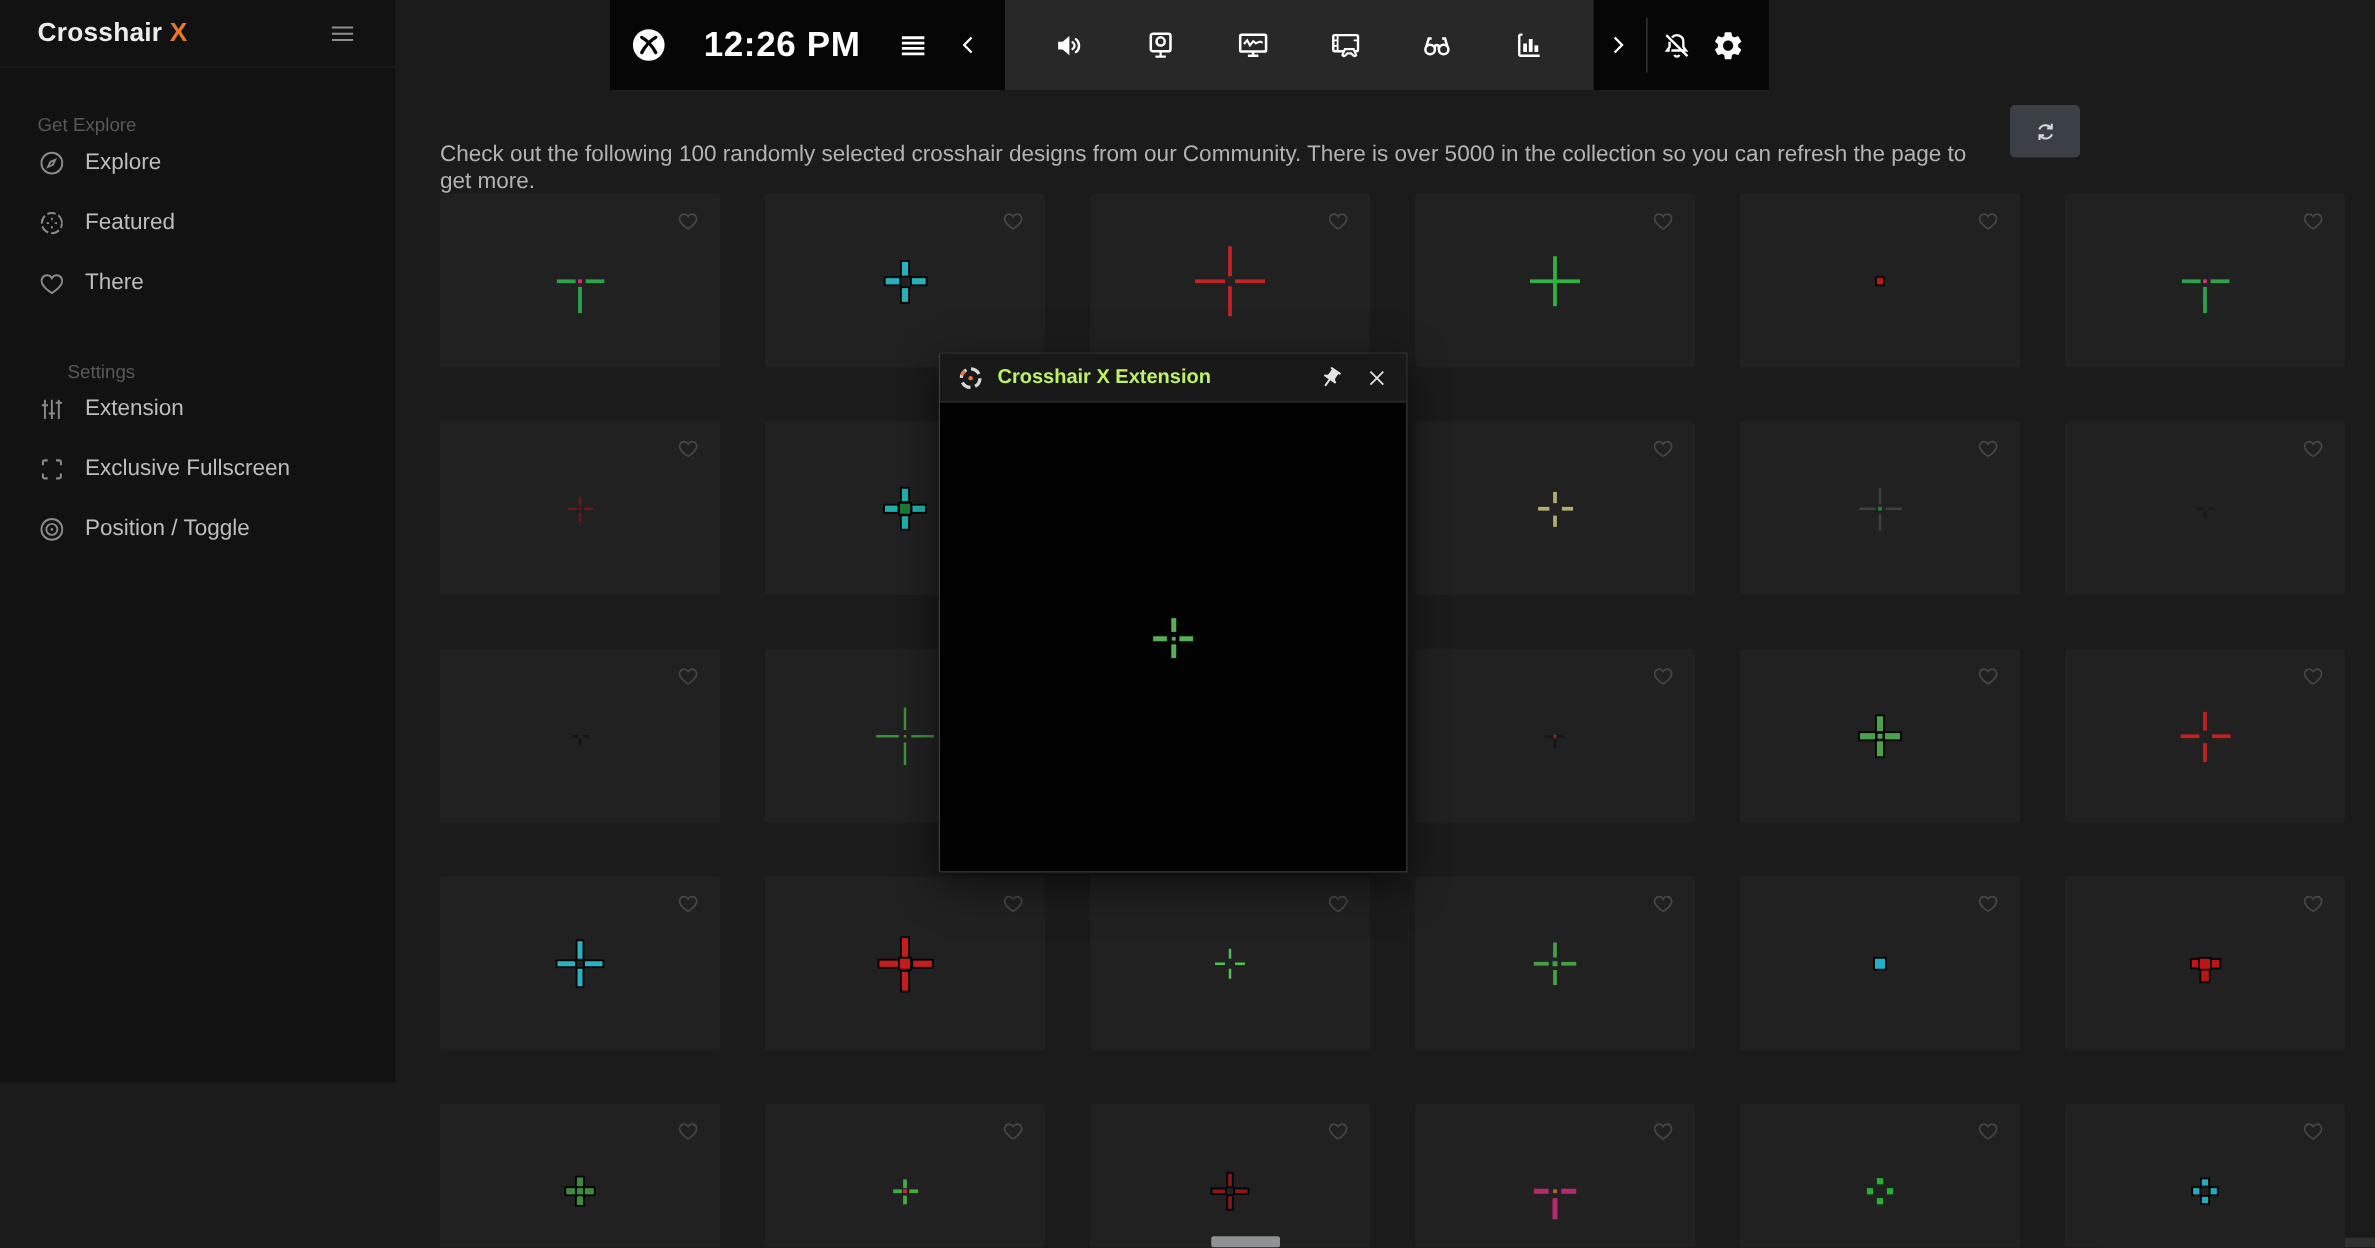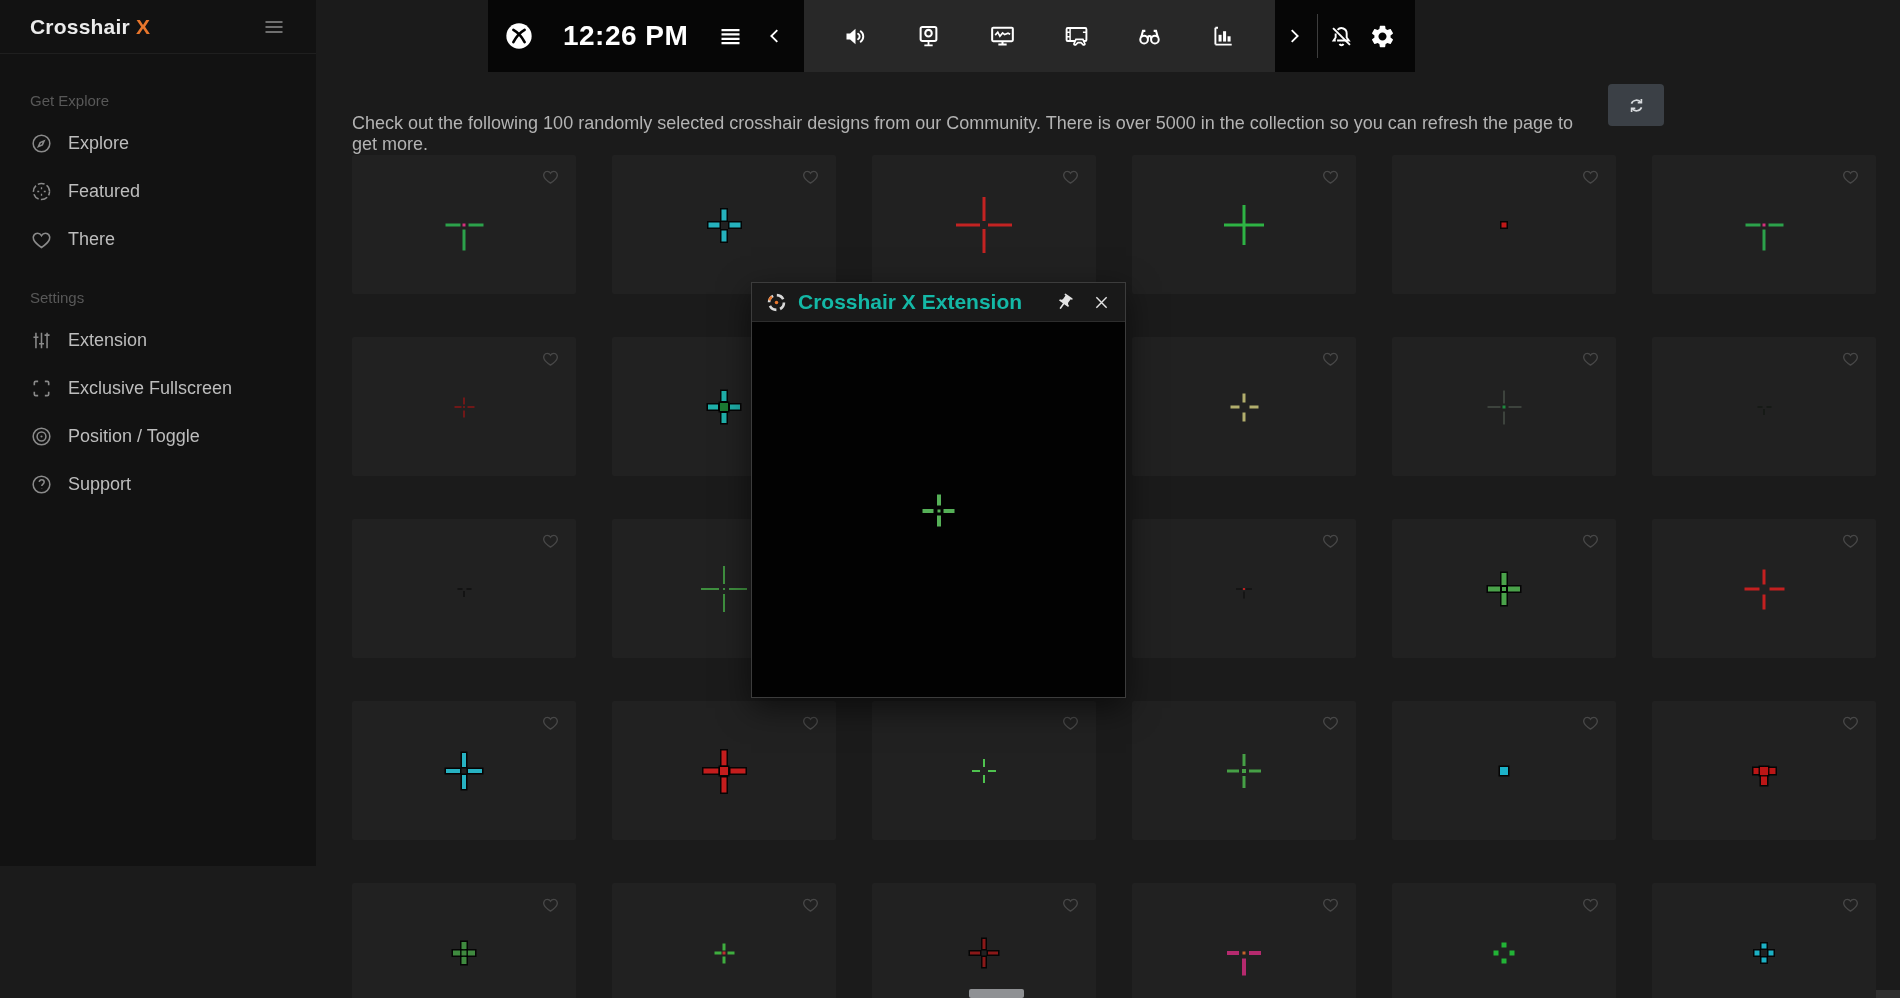--- a/index.html
+++ b/index.html
@@ -9,22 +9,22 @@
     font-family:"Liberation Sans",sans-serif;
   }
   
   .sidebar{position:absolute;left:0;top:0;width:316px;height:866px;background:#121212;z-index:10;}
   .sidebar-header{height:53px;border-bottom:1px solid #1f1f1f;display:flex;align-items:center;justify-content:space-between;padding:0 30px 0 30px;}
   .app-title{font-size:21px;font-weight:bold;color:#ececec;letter-spacing:.2px;}
   .app-title .accent{color:#e8762c;}
   .hamburger{width:24px;height:24px;color:#8f8f8f;cursor:pointer;}
   .section-label{padding:0 30px;color:#585858;font-size:15px;}
   .section-label.first{margin-top:38px;margin-bottom:10px;}
-  .section-label.later{margin-top:26px;margin-bottom:10px;}
-  .item{height:48px;display:flex;align-items:center;padding:0 30px;gap:15px;color:#bdbdbd;font-size:18px;cursor:pointer;}
+  .section-label.later{margin-top:26px;margin-bottom:10px;margin-left:24px;}
+  .item{height:48px;display:flex;padding:0 30px;gap:15px;color:#bdbdbd;font-size:18px;cursor:pointer;}
   .item .icon{width:23px;height:23px;color:#8a8a8a;flex:0 0 auto;display:inline-block;}
   .item.active{color:#e8762c;}
   .item.active .icon{color:#e8762c;}
   .icon svg{width:100%;height:100%;display:block;}
   
   .main-desc{position:absolute;left:352px;top:95px;width:1250px;font-size:18px;color:#b3b3b3;z-index:5;}
   .refresh-btn{position:absolute;left:1608px;top:84px;width:56px;height:42px;background:#3b4046;border:none;border-radius:4px;display:flex;align-items:center;justify-content:center;cursor:pointer;z-index:5;}
   .refresh-btn .icon{width:21px;height:21px;color:#d7dadd;}
   
   .grid{position:absolute;left:352px;top:155px;display:grid;grid-template-columns:repeat(6,224px);grid-auto-rows:139px;column-gap:36px;row-gap:43px;z-index:4;}
@@ -39,21 +39,21 @@
   .gb-icon{width:27px;height:27px;color:#ffffff;cursor:pointer;flex:0 0 auto;}
   .gb-icon.small{width:22px;height:22px;}
   .gb-logo{width:30px;height:30px;flex:0 0 auto;cursor:pointer;}
   .gb-time{flex:1;text-align:center;color:#ffffff;font-size:28px;font-weight:bold;letter-spacing:.5px;}
   .gb-divider{width:1px;height:44px;background:#3d3d3d;margin:0 10px 0 12px;}
   .gb-gap{width:20px;flex:0 0 auto;}
   
   .ext-window{position:absolute;left:751px;top:282px;width:375px;height:416px;background:#020202;border:1px solid #3c3c3c;box-sizing:border-box;z-index:50;box-shadow:0 10px 30px rgba(0,0,0,.55);}
   .ext-titlebar{height:38px;background:#191919;border-bottom:1px solid #2d2d2d;display:flex;align-items:center;padding:0 14px;gap:11px;cursor:move;}
   .ext-logo{width:21px;height:21px;flex:0 0 auto;}
-  .ext-title{font-size:21px;font-weight:bold;color:#14b8a6;}
+  .ext-title{font-size:16px;font-weight:bold;color:#bef264;}
   .ext-actions{margin-left:auto;display:flex;align-items:center;gap:18px;}
   .ext-btn{width:19px;height:19px;color:#e3e3e3;cursor:pointer;}
   .ext-body{position:relative;height:377px;}
   .ext-cross{position:absolute;left:50%;top:50%;width:0;height:0;}
   
   .taskbar-handle{position:absolute;left:969px;top:989px;width:55px;height:9px;background:#8f9194;border-radius:2px;z-index:80;}
   .bottom-right-strip{position:absolute;left:1678px;top:990px;width:222px;height:8px;background:#2f2f2f;z-index:3;}
 </style>
 </head>
 <body>
@@ -118,29 +118,20 @@
       <div class="item">
         <span class="icon">
           <svg viewBox="0 0 24 24" fill="none" stroke="currentColor" stroke-width="1.6">
             <circle cx="12" cy="12" r="8.7"></circle>
             <circle cx="12" cy="12" r="4.6"></circle>
             <circle cx="12" cy="12" r="1.1" fill="currentColor" stroke="none"></circle>
           </svg>
         </span>
         <span class="label">Position / Toggle</span>
       </div>
-      <div class="item">
-        <span class="icon">
-          <svg viewBox="0 0 24 24" fill="none" stroke="currentColor" stroke-width="1.6">
-            <circle cx="12" cy="12" r="8.7"></circle>
-            <path d="M9.6 9.2c.3-1.4 1.3-2.2 2.6-2.2 1.5 0 2.6 1 2.6 2.4 0 2-2.5 2.3-2.5 4.2M12.2 16.4v.3"></path>
-          </svg>
-        </span>
-        <span class="label">Support</span>
-      </div>
     </div>
 </nav>
 
 <p class="main-desc">Check out the following 100 randomly selected crosshair designs from our Community. There is over 5000 in the collection so you can refresh the page to get more.</p>
 <button class="refresh-btn">
   <span class="icon">
       <svg viewBox="0 0 24 24" fill="none" stroke="currentColor" stroke-width="1.9">
         <path d="M6.2 9.8a6.3 6.3 0 0 1 11-1.1M17.8 14.2a6.3 6.3 0 0 1-11 1.1"></path>
         <path d="M17.6 4.6v4.2h-4.2M6.4 19.4v-4.2h4.2"></path>
       </svg>

